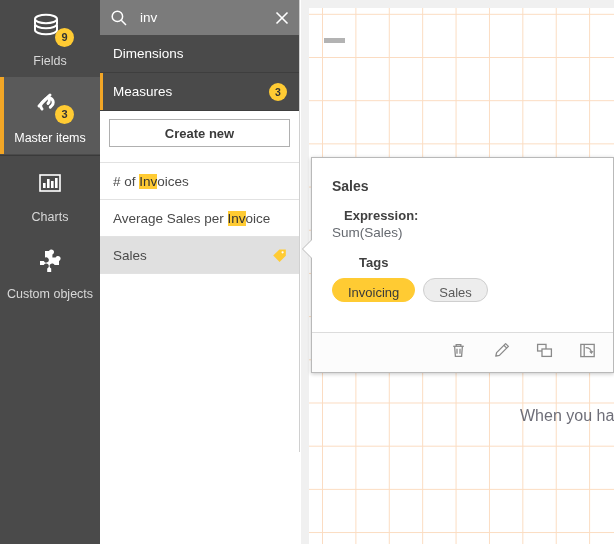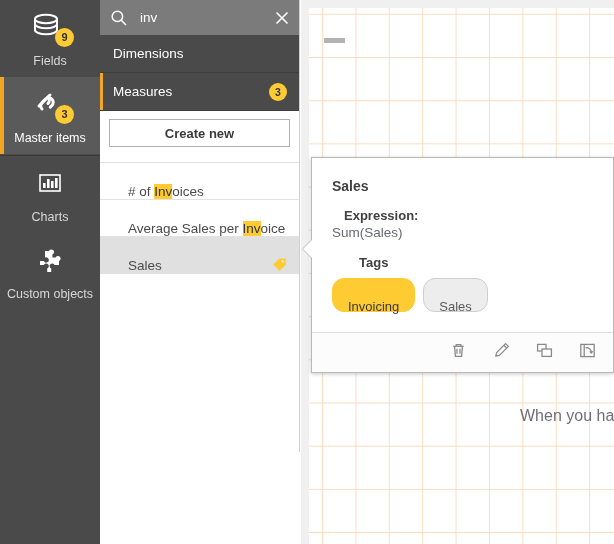--- a/index.html
+++ b/index.html
@@ -125,22 +125,22 @@
     background: #ffffff;
     color: #3a3a3a;
     font-size: 13px;
     font-weight: bold;
     font-family: "Liberation Sans", sans-serif;
     cursor: pointer;
   }
   .mi-row {
     position: relative;
     height: 38px;
-    display: flex; align-items: flex-end;
-    padding: 0 10px 0 28px;
+    display: flex; align-items: center;
+    padding: 0 10px 0 13px;
     font-size: 13.5px;
     color: #4a4a4a;
     border-bottom: 1px solid #e2e2e2;
     border-top: 1px solid #e2e2e2;
     margin-top: -1px;
     cursor: pointer;
     background: #ffffff;
   }
   .mi-row.selected { background: #e0e0e0; }
   .mi-name { flex: 1 1 auto; white-space: nowrap; overflow: hidden; }
@@ -208,21 +208,21 @@
   }
   #pop-tags-label {
     font-size: 13px; font-weight: bold; color: #404040;
     margin-bottom: 8px;
     margin-left: 27px;
   }
   .pill-row { display: flex; gap: 8px; }
   .pill {
     height: 24px; line-height: 23px;
     border-radius: 12px;
-    padding: 16px 15px;
+    padding: 2px 15px;
     font-size: 13px;
     cursor: pointer;
   }
   .pill.gold { background: #ffcb33; color: #3a3a3a; border: 1px solid #ffcb33; }
   .pill.grey { background: #ededed; color: #5a5a5a; border: 1px solid #cfcfcf; }
   #pop-footer {
     position: absolute; left: 0; right: 0; bottom: 0;
     height: 40px;
     border-top: 1px solid #dcdcdc;
     background: #fcfcfc;

